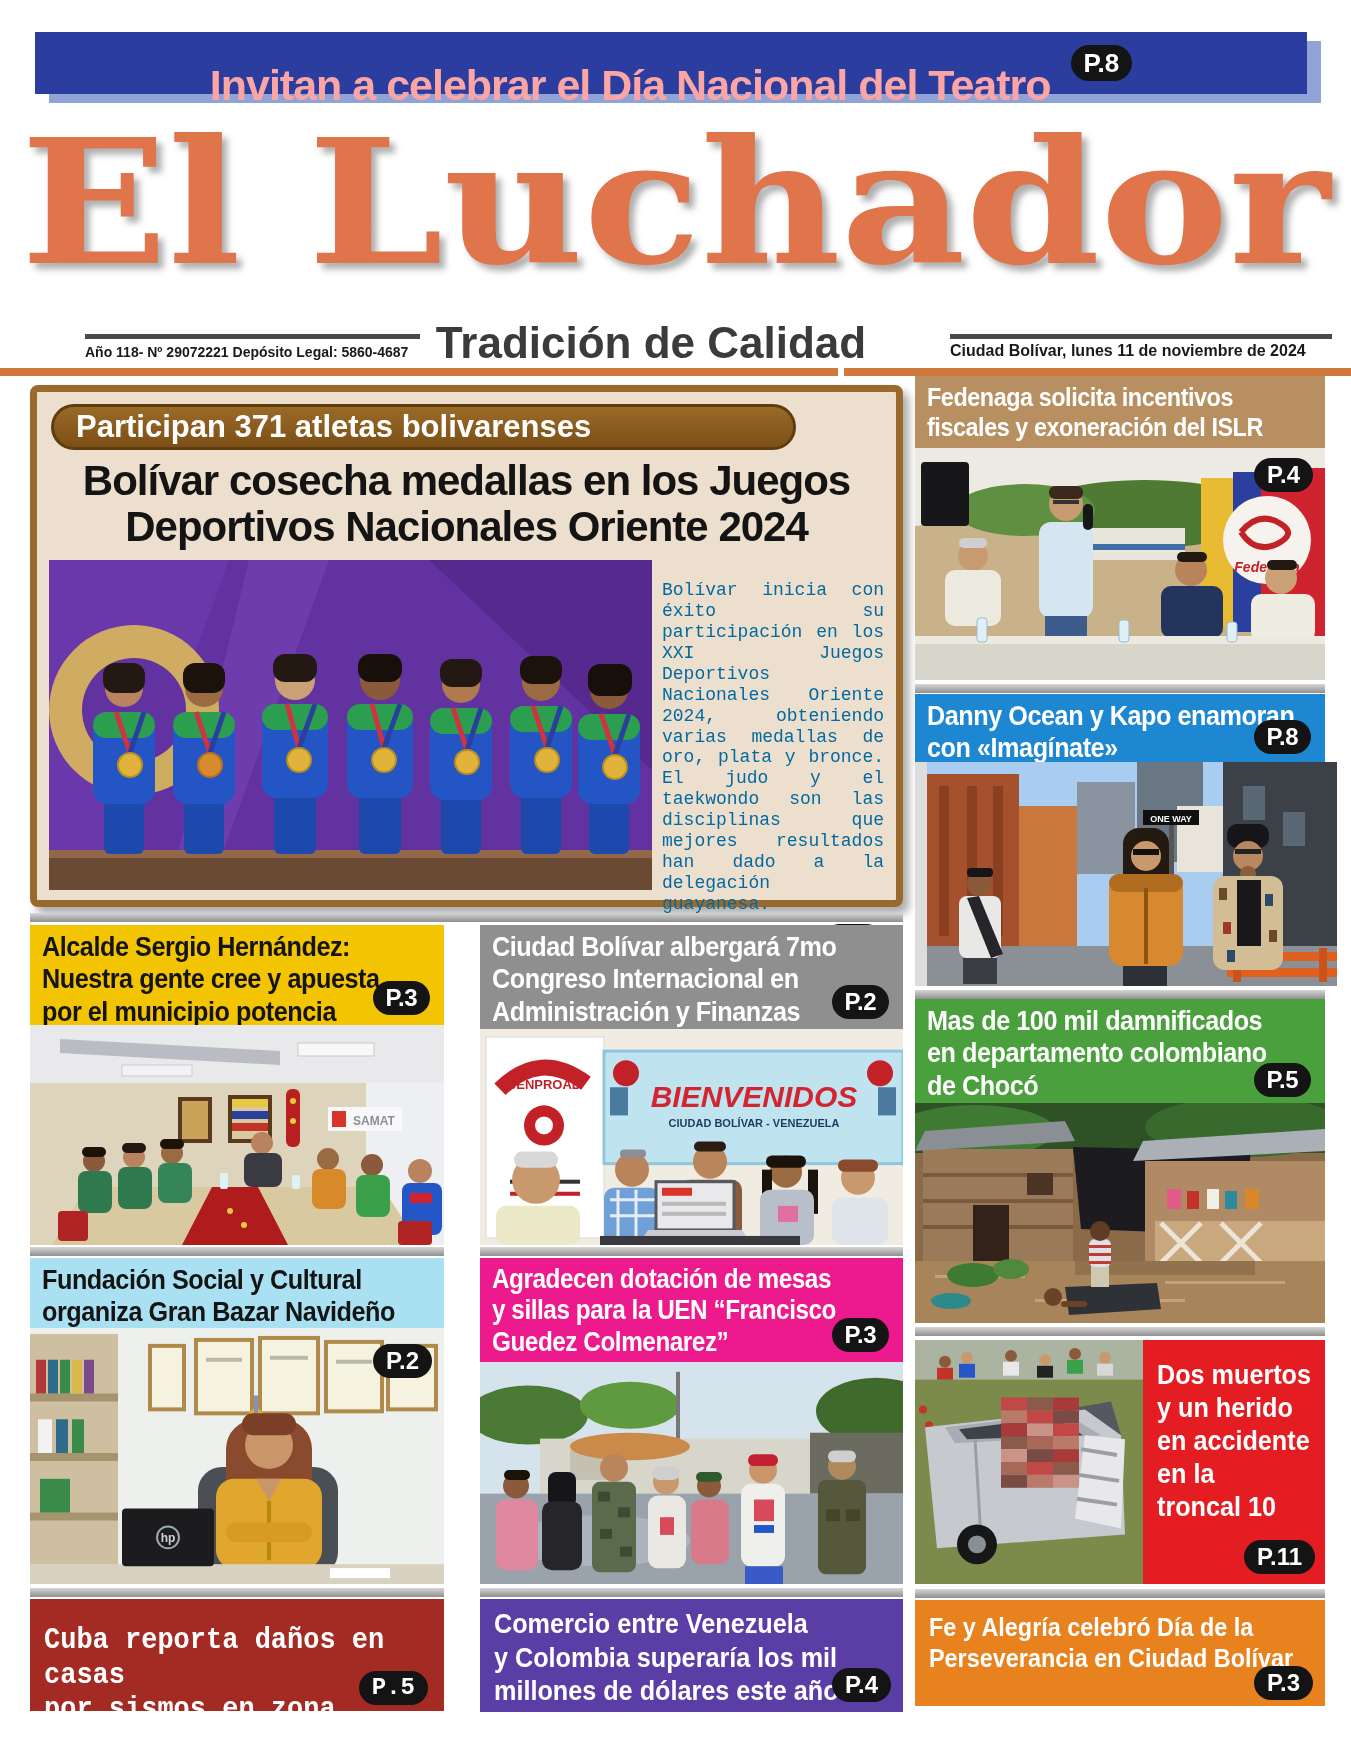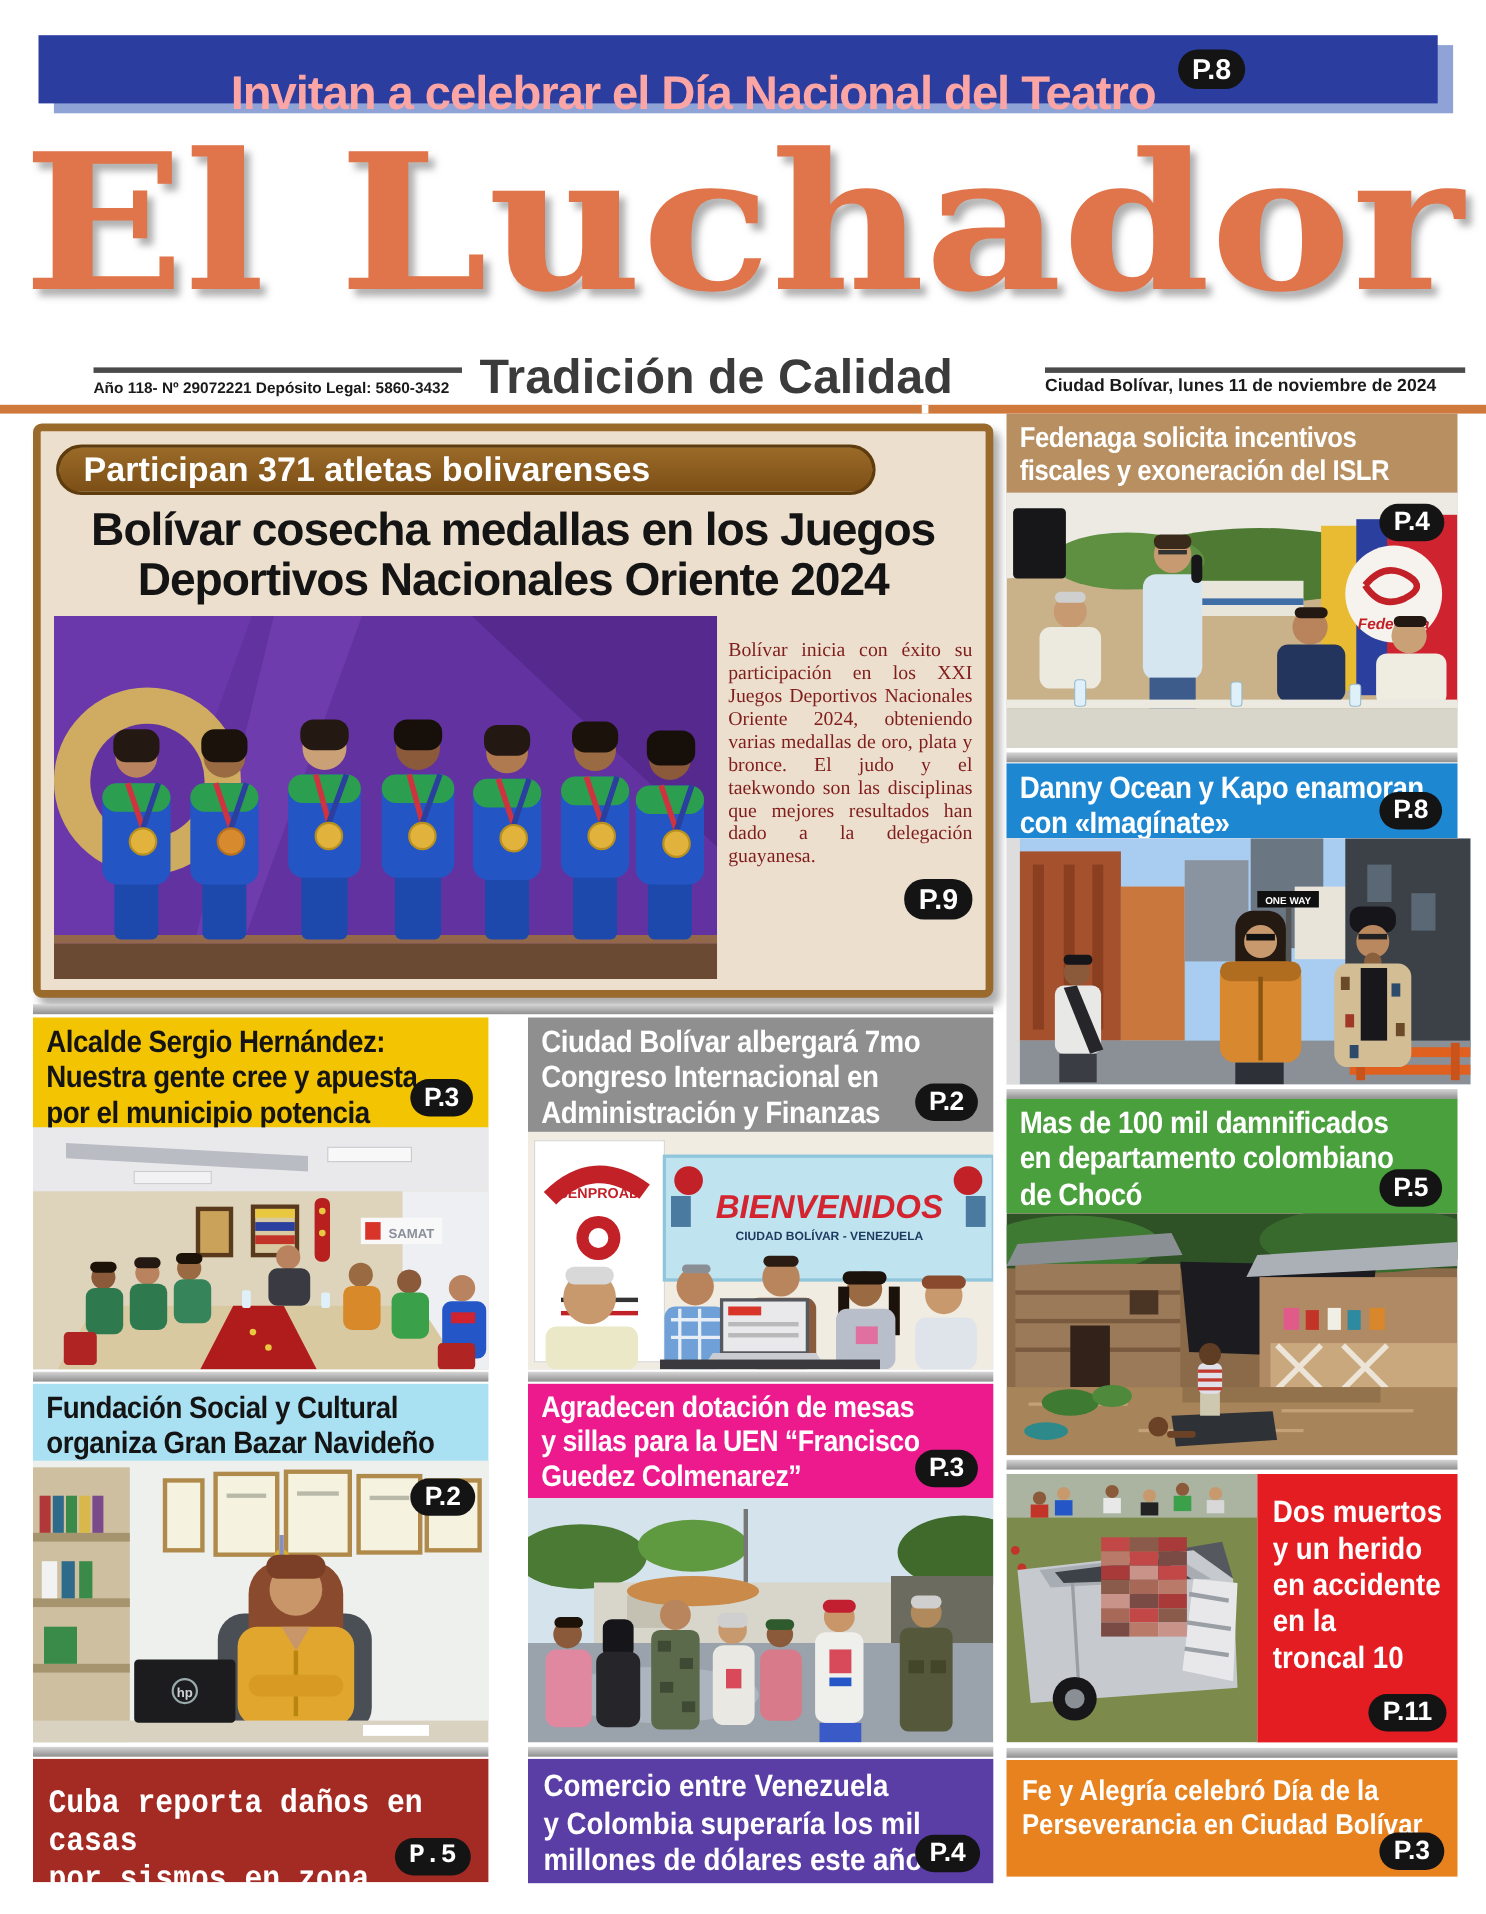--- a/index.html
+++ b/index.html
@@ -22,21 +22,21 @@
   
   #lead-box{left:30px;top:385px;width:873px;height:522px;box-sizing:border-box;
     background:#eddfcd;border:7px solid #9a6a2c;border-radius:8px;box-shadow:6px 7px 8px rgba(0,0,0,.32);}
   #lead-kicker{margin:12px 0 0 14px;width:745px;height:46px;box-sizing:border-box;
     background:linear-gradient(180deg,#9a6a28,#7c4f16);border:3px solid #5e3c0e;border-radius:26px;
     color:#fff;font-weight:700;font-size:31px;line-height:40px;padding-left:22px;}
   #lead-headline{margin-top:8px;text-align:center;font-weight:700;font-size:42px;line-height:1.1;
     letter-spacing:-1px;color:#141414;white-space:pre-line;}
   #lead-row{display:flex;margin:10px 12px 0 12px;gap:10px;}
   #lead-aside{width:222px;display:flex;flex-direction:column;padding-top:20px;box-sizing:border-box;}
-  #lead-body{font-family:Liberation Serif, serif;font-size:18px;line-height:1.16;text-align:justify;color:#7f1d1d;}
+  #lead-body{font-family:Liberation Mono, monospace;font-size:18px;line-height:1.16;text-align:justify;color:#0369a1;}
   
   .badge{display:inline-block;background:#141414;color:#fff;font-weight:700;border-radius:18px;
     padding:2px 13px;font-size:24px;line-height:1.25;}
   .bar{height:9px;background:linear-gradient(180deg,#d6d6d6,#8f8f8f);}
   .head{box-sizing:border-box;padding:6px 12px;font-weight:700;line-height:1.16;letter-spacing:-.5px;}
   .head .fit, .box .fit{display:inline-block;width:111%;transform:scaleX(.9);transform-origin:0 0;white-space:pre-line;}
   .box{box-sizing:border-box;}
   .ph{overflow:hidden;background:#ddd;}
   .ph svg{display:block;width:100%;height:100%;}
   .white{color:#fff;} .black{color:#141414;}
@@ -50,21 +50,21 @@
     <span class="txt">Invitan a celebrar el Día Nacional del Teatro</span>
     <span class="badge" style="font-size:26px;">P.8</span>
   </div>
 
   <div class="abs" id="masthead">
     <span class="title">El Luchador</span>
   </div>
   <div class="abs rule-line" style="left:85px;top:334px;width:335px;"></div>
   <div class="abs rule-line" style="left:950px;top:334px;width:382px;"></div>
   <div class="abs" id="tagline">Tradición de Calidad</div>
-  <div class="abs smallprint" style="left:85px;top:344px;font-size:14px;">Año 118- Nº 29072221  Depósito Legal: 5860-3432</div>
+  <div class="abs smallprint" style="left:85px;top:344px;font-size:14px;">Año 118- Nº 29072221  Depósito Legal: 5860-4687</div>
   <div class="abs smallprint" style="left:950px;top:342px;font-size:16px;">Ciudad Bolívar, lunes 11 de noviembre de 2024</div>
   <div class="abs" id="orange-rule"></div>
   <div class="abs" id="orange-rule-notch"></div>
 
   <div class="abs" id="lead-box">
     <div id="lead-kicker">Participan 371 atletas bolivarenses</div>
     <div id="lead-headline">Bolívar cosecha medallas en los Juegos
 Deportivos Nacionales Oriente 2024</div>
     <div id="lead-row">
       <div class="ph" style="width:603px;height:330px;">

